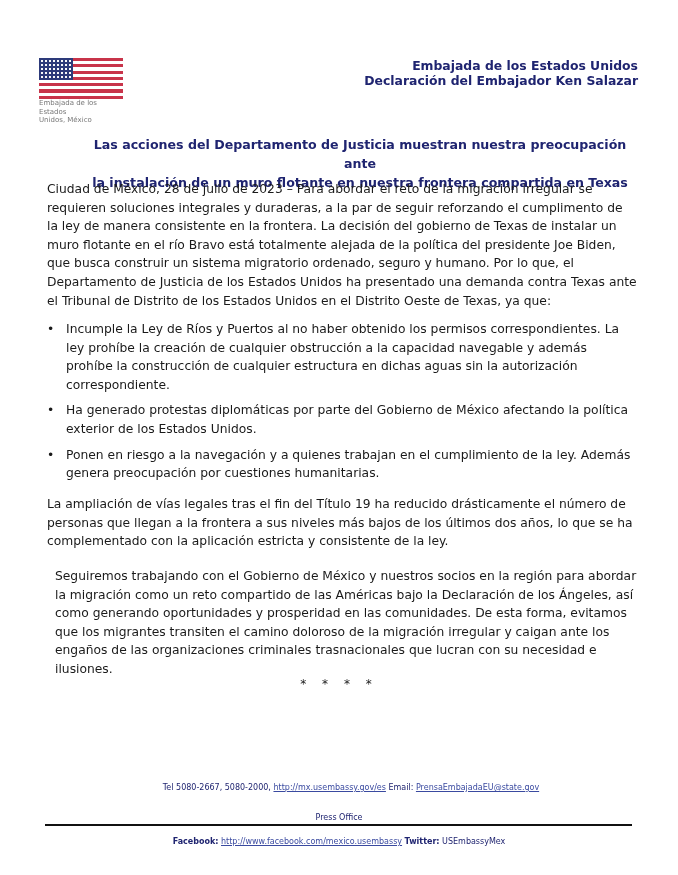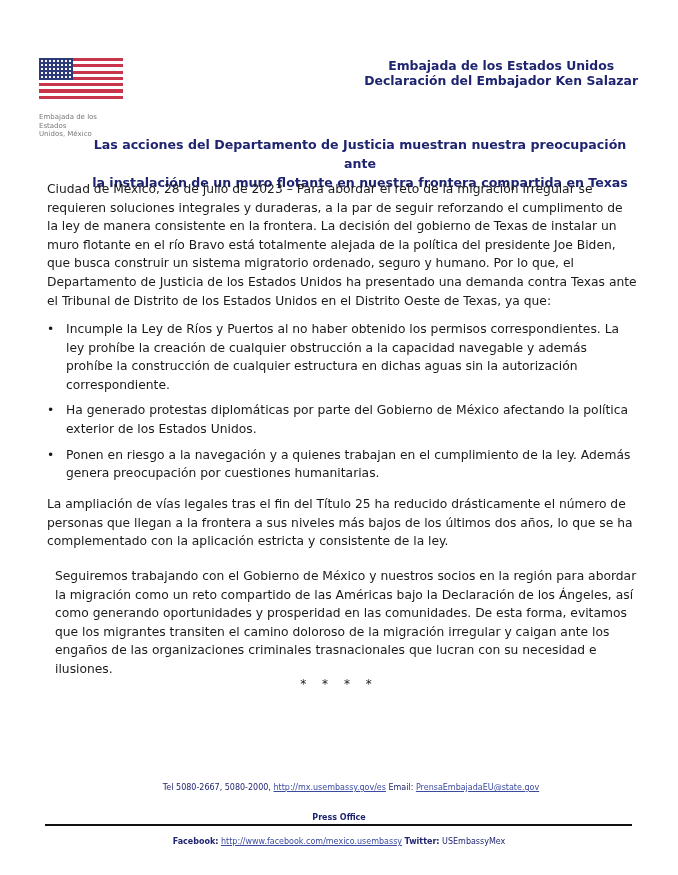--- a/index.html
+++ b/index.html
@@ -2,32 +2,32 @@
 <html><head>
 <meta charset="utf-8">
 <style>
   html, body { margin: 0; padding: 0; background: #ffffff; }
   body { width: 678px; height: 875px; position: relative; overflow: hidden; font-family: "DejaVu Sans", sans-serif; color: #1a1a1a; }
   .logo { position: absolute; left: 39px; top: 58px; width: 84px; }
   .flag { width: 84px; height: 41px; position: relative; }
   .flag .stripes { position: absolute; inset: 0; background: repeating-linear-gradient(to bottom, #c8344a 0px, #c8344a 3.15px, #ffffff 3.15px, #ffffff 6.3px); }
   .flag .canton { position: absolute; left: 0; top: 0; width: 34px; height: 22px; background-color: #2d3a7a;
      background-image: radial-gradient(circle, #ffffff 0.7px, transparent 0.9px); background-size: 4px 4px; background-position: 1px 1px; }
-  .logo-caption { font-size: 7px; line-height: 8.5px; color: #777; margin-top: 14px; }
-  .header-right { position: absolute; right: 40px; top: 58px; text-align: center; color: #1f2470; font-weight: bold; font-size: 12.4px; line-height: 15px; }
+  .logo-caption { font-size: 7px; line-height: 8.5px; color: #777; margin-top: 0; }
+  .header-right { position: absolute; right: 40px; top: 58px; text-align: right; color: #1f2470; font-weight: bold; font-size: 12.4px; line-height: 15px; }
   .headline { position: absolute; left: 80px; width: 560px; top: 124px; text-align: center; color: #1f2470; font-weight: bold; font-size: 12.6px; line-height: 19px; margin-top: 11px; }
   .body-text { position: absolute; left: 47px; width: 590px; font-size: 12.3px; line-height: 18.6px; color: #1a1a1a; }
   #p1 { top: 180px; }
   .bullets { position: absolute; left: 47px; width: 590px; top: 320px; margin: 0; padding: 0; list-style: none; font-size: 12.3px; line-height: 18.6px; }
   .bullets li { position: relative; padding-left: 19px; margin-bottom: 7px; }
   .bullets li .dot { position: absolute; left: 0; top: 0; }
   #p2 { top: 495px; }
   #p3 { top: 567px; margin-left: 8px; }
   .stars { position: absolute; left: 0; width: 678px; top: 677px; text-align: center; font-size: 12px; letter-spacing: 6px; }
-  .footer-title { position: absolute; left: 0; width: 678px; top: 813px; text-align: center; font-weight: bold; font-size: 8px; color: #1f2470; }
+  .footer-title { position: absolute; left: 0; width: 678px; top: 813px; text-align: center; font-weight: normal; font-size: 8px; color: #1f2470; }
   .footer-rule { position: absolute; left: 45px; width: 587px; top: 824px; height: 2px; background: #111; }
   .footer-line { position: absolute; left: 0; width: 678px; text-align: center; font-size: 8px; color: #1f2470; line-height: 10px; }
   #fl1 { top: 783px; padding-left: 12px; }
   #fl2 { top: 837px; }
   .footer-line a { color: #3a4aa0; text-decoration: underline; }
   .footer-line b { font-weight: bold; text-align: center; }
 </style>
 </head>
 <body>
 
@@ -62,21 +62,21 @@
   <li>
     <span class="dot">•</span>
     <span>Ha generado protestas diplomáticas por parte del Gobierno de México afectando la política exterior de los Estados Unidos.</span>
   </li>
   <li>
     <span class="dot">•</span>
     <span>Ponen en riesgo a la navegación y a quienes trabajan en el cumplimiento de la ley. Además genera preocupación por cuestiones humanitarias.</span>
   </li>
 </ul>
 
-<div id="p2" class="body-text">La ampliación de vías legales tras el fin del Título 25 ha reducido drásticamente el número de personas que llegan a la frontera a sus niveles más bajos de los últimos dos años, lo que se ha complementado con la aplicación estricta y consistente de la ley.</div>
+<div id="p2" class="body-text">La ampliación de vías legales tras el fin del Título 19 ha reducido drásticamente el número de personas que llegan a la frontera a sus niveles más bajos de los últimos dos años, lo que se ha complementado con la aplicación estricta y consistente de la ley.</div>
 <div id="p3" class="body-text">Seguiremos trabajando con el Gobierno de México y nuestros socios en la región para abordar la migración como un reto compartido de las Américas bajo la Declaración de los Ángeles, así como generando oportunidades y prosperidad en las comunidades.  De esta forma, evitamos que los migrantes transiten el camino doloroso de la migración irregular y caigan ante los engaños de las organizaciones criminales trasnacionales que lucran con su necesidad e ilusiones.</div>
 
 <div class="stars">* * * *</div>
 
 <div class="footer-title">Press Office</div>
 <div class="footer-rule"></div>
 <div id="fl1" class="footer-line">
   <span>Tel 5080-2667, 5080-2000,</span>
   <a>http://mx.usembassy.gov/es</a>
   <span>Email:</span>

